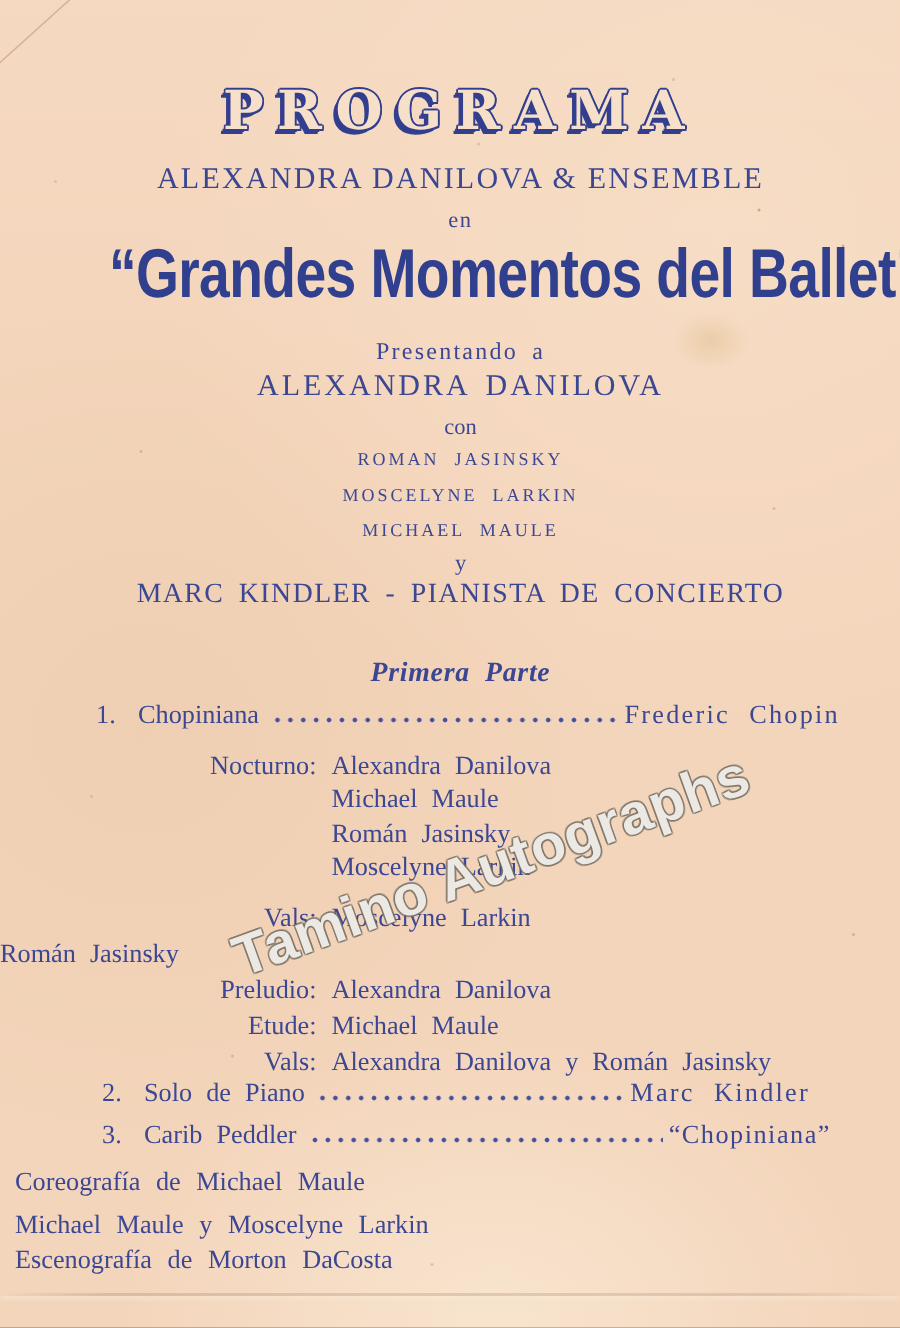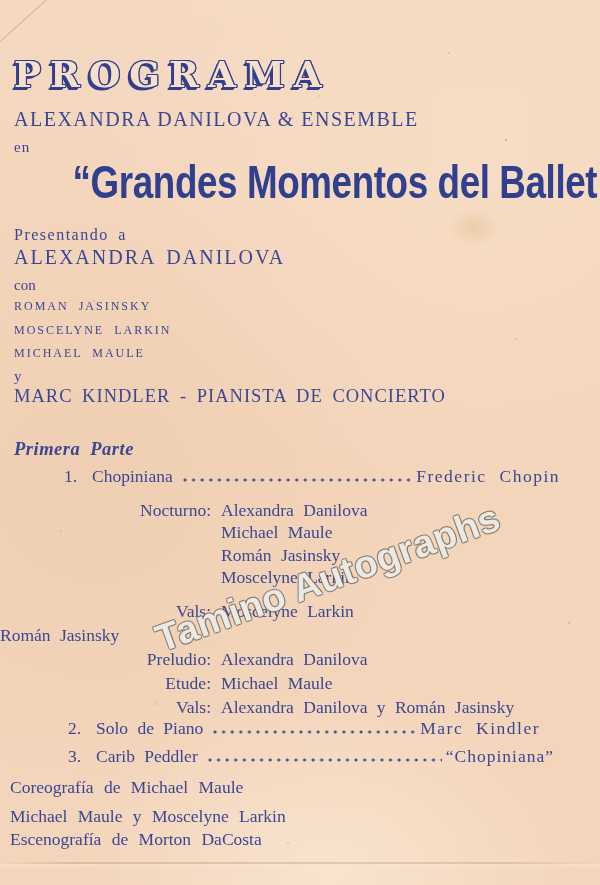--- a/index.html
+++ b/index.html
@@ -37,21 +37,21 @@
     font-family:"Liberation Sans", sans-serif;font-weight:700;font-size:38px;
     letter-spacing:0.5px;text-align:center;white-space:nowrap;
     color:rgba(253,251,246,0.88);
     text-shadow:-1px 0 rgba(115,108,96,0.55),1px 0 rgba(115,108,96,0.55),
        0 -1px rgba(115,108,96,0.55),0 1px rgba(115,108,96,0.55),
        -1px -1px rgba(115,108,96,0.45),1px 1px rgba(115,108,96,0.45),
        1px -1px rgba(115,108,96,0.45),-1px 1px rgba(115,108,96,0.45);
   }
   
   .doc{position:absolute;inset:0;padding-top:54px;z-index:2;}
-  .hdr{padding-left:14px;}
+  .hdr{text-align:center;padding-left:14px;}
   .programa{
     margin:0;font-family:"DejaVu Serif", serif;font-weight:700;
     font-size:36px;line-height:40px;letter-spacing:9px;
     color:#f7e0ca;
     text-shadow:
       -1.2px 0 #333f8e,1.2px 0 #333f8e,0 -1.2px #333f8e,0 1.2px #333f8e,
       -1px -1px #333f8e,1px 1px #333f8e,1px -1px #333f8e,-1px 1px #333f8e,
       -2px 2px 0 #333f8e,-3px 3px 0 #333f8e;
   }
   .ensemble{margin-top:14px;font-size:20px;line-height:22px;letter-spacing:1.5px;color:#3b4692;}

